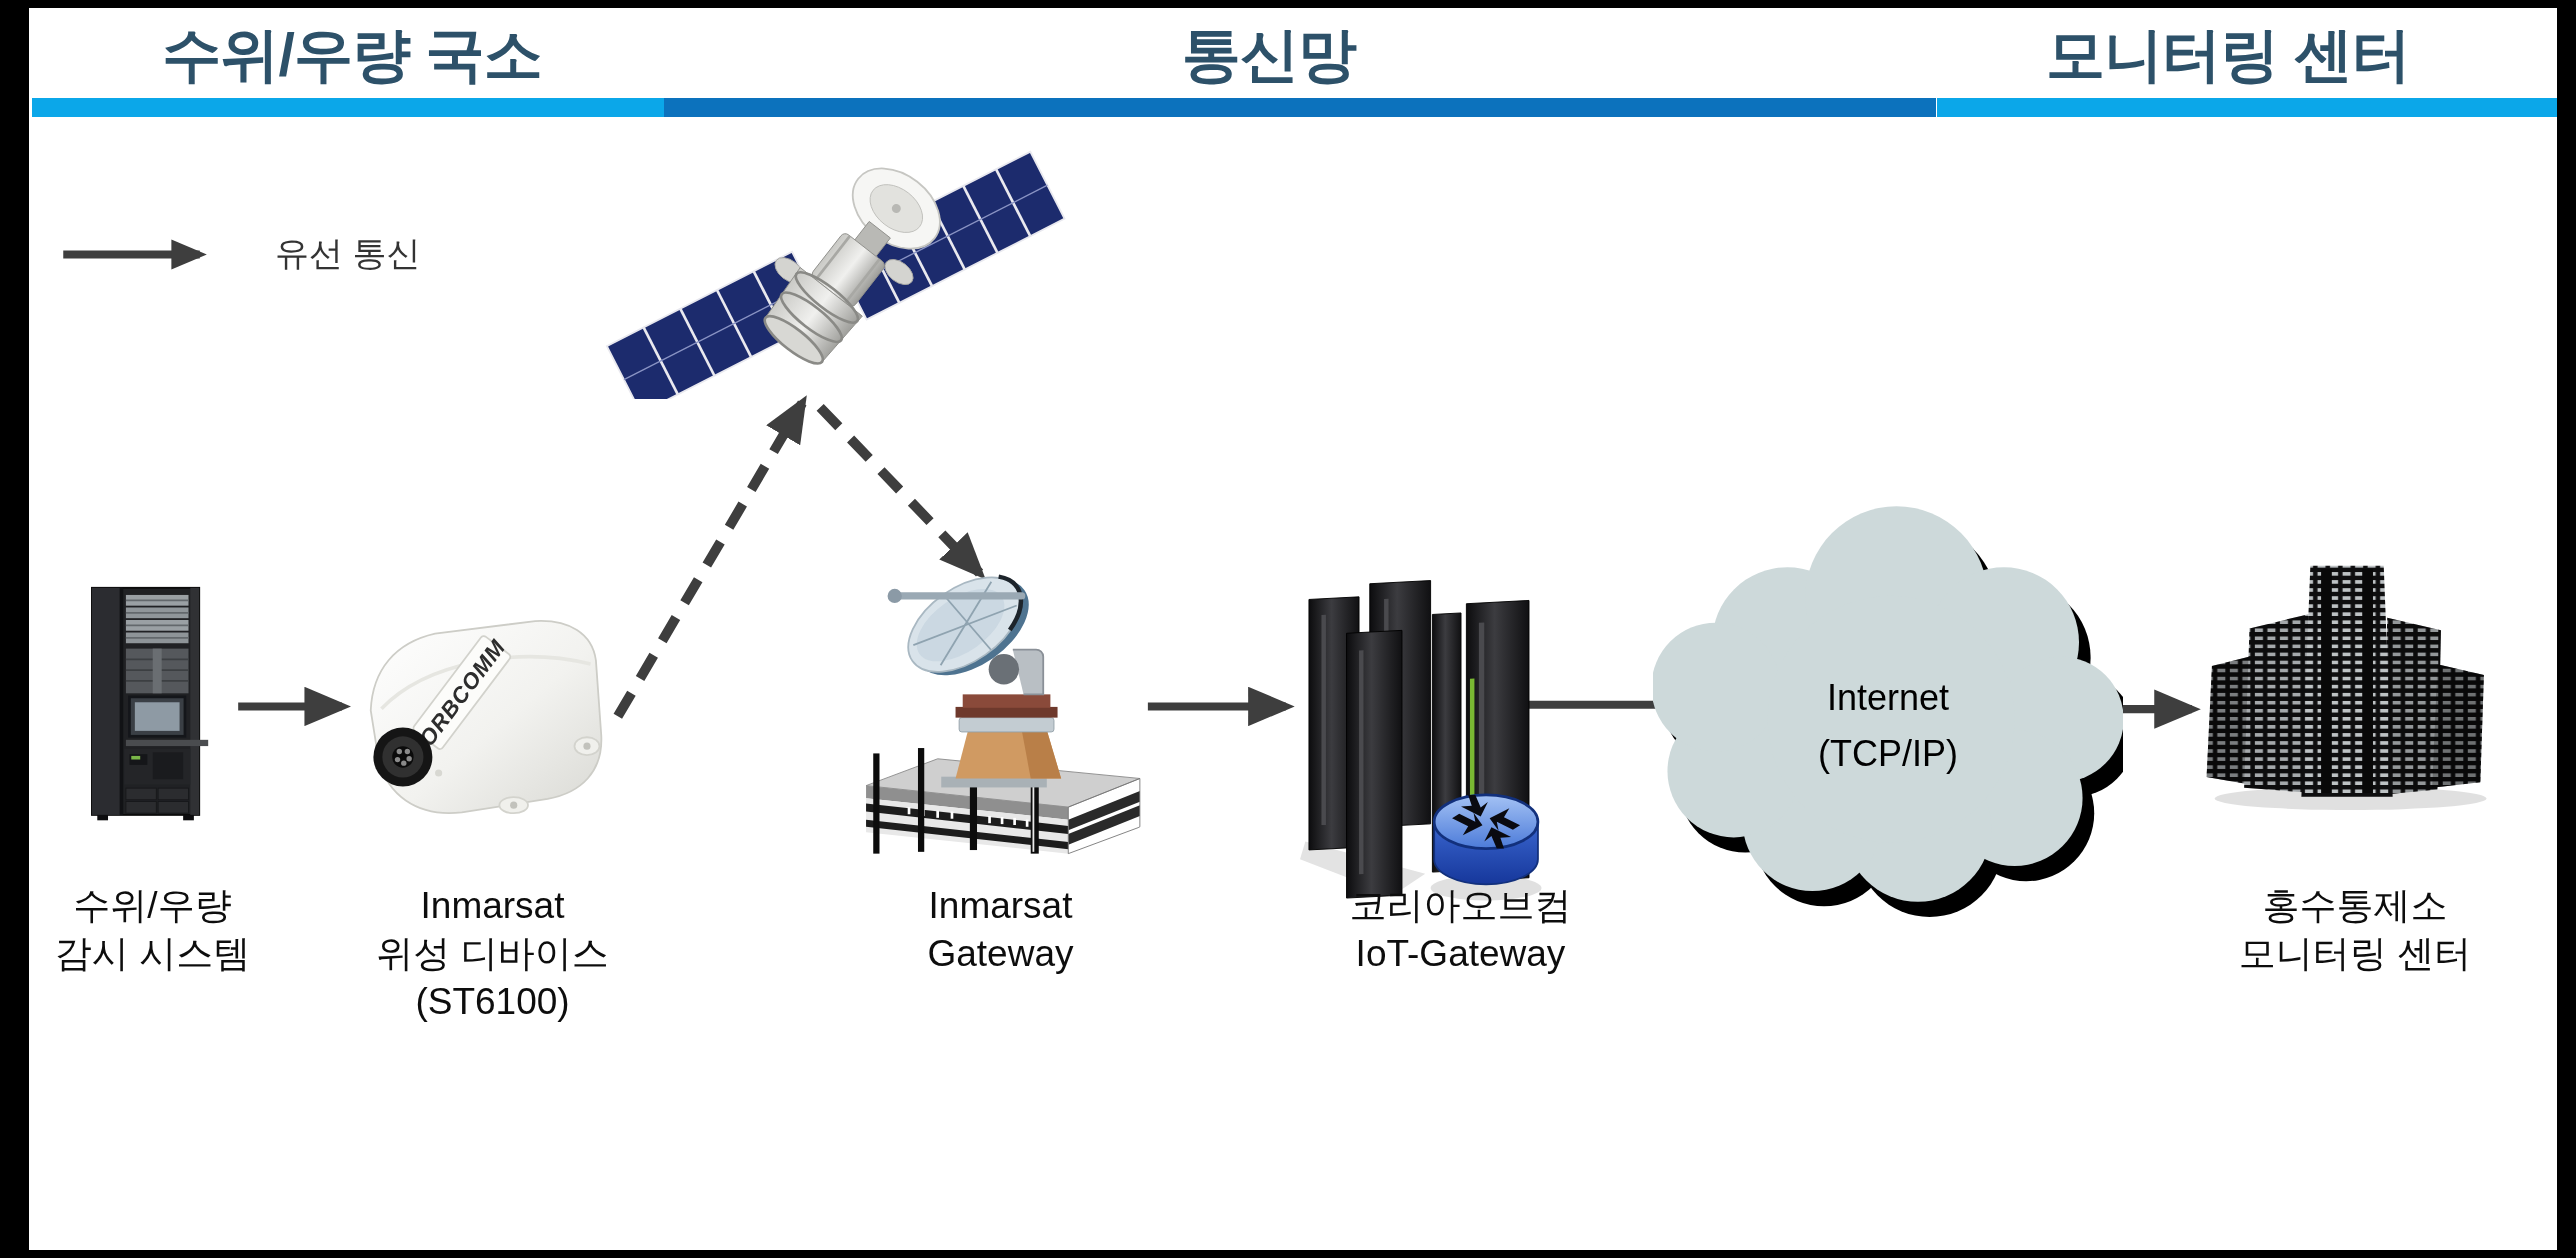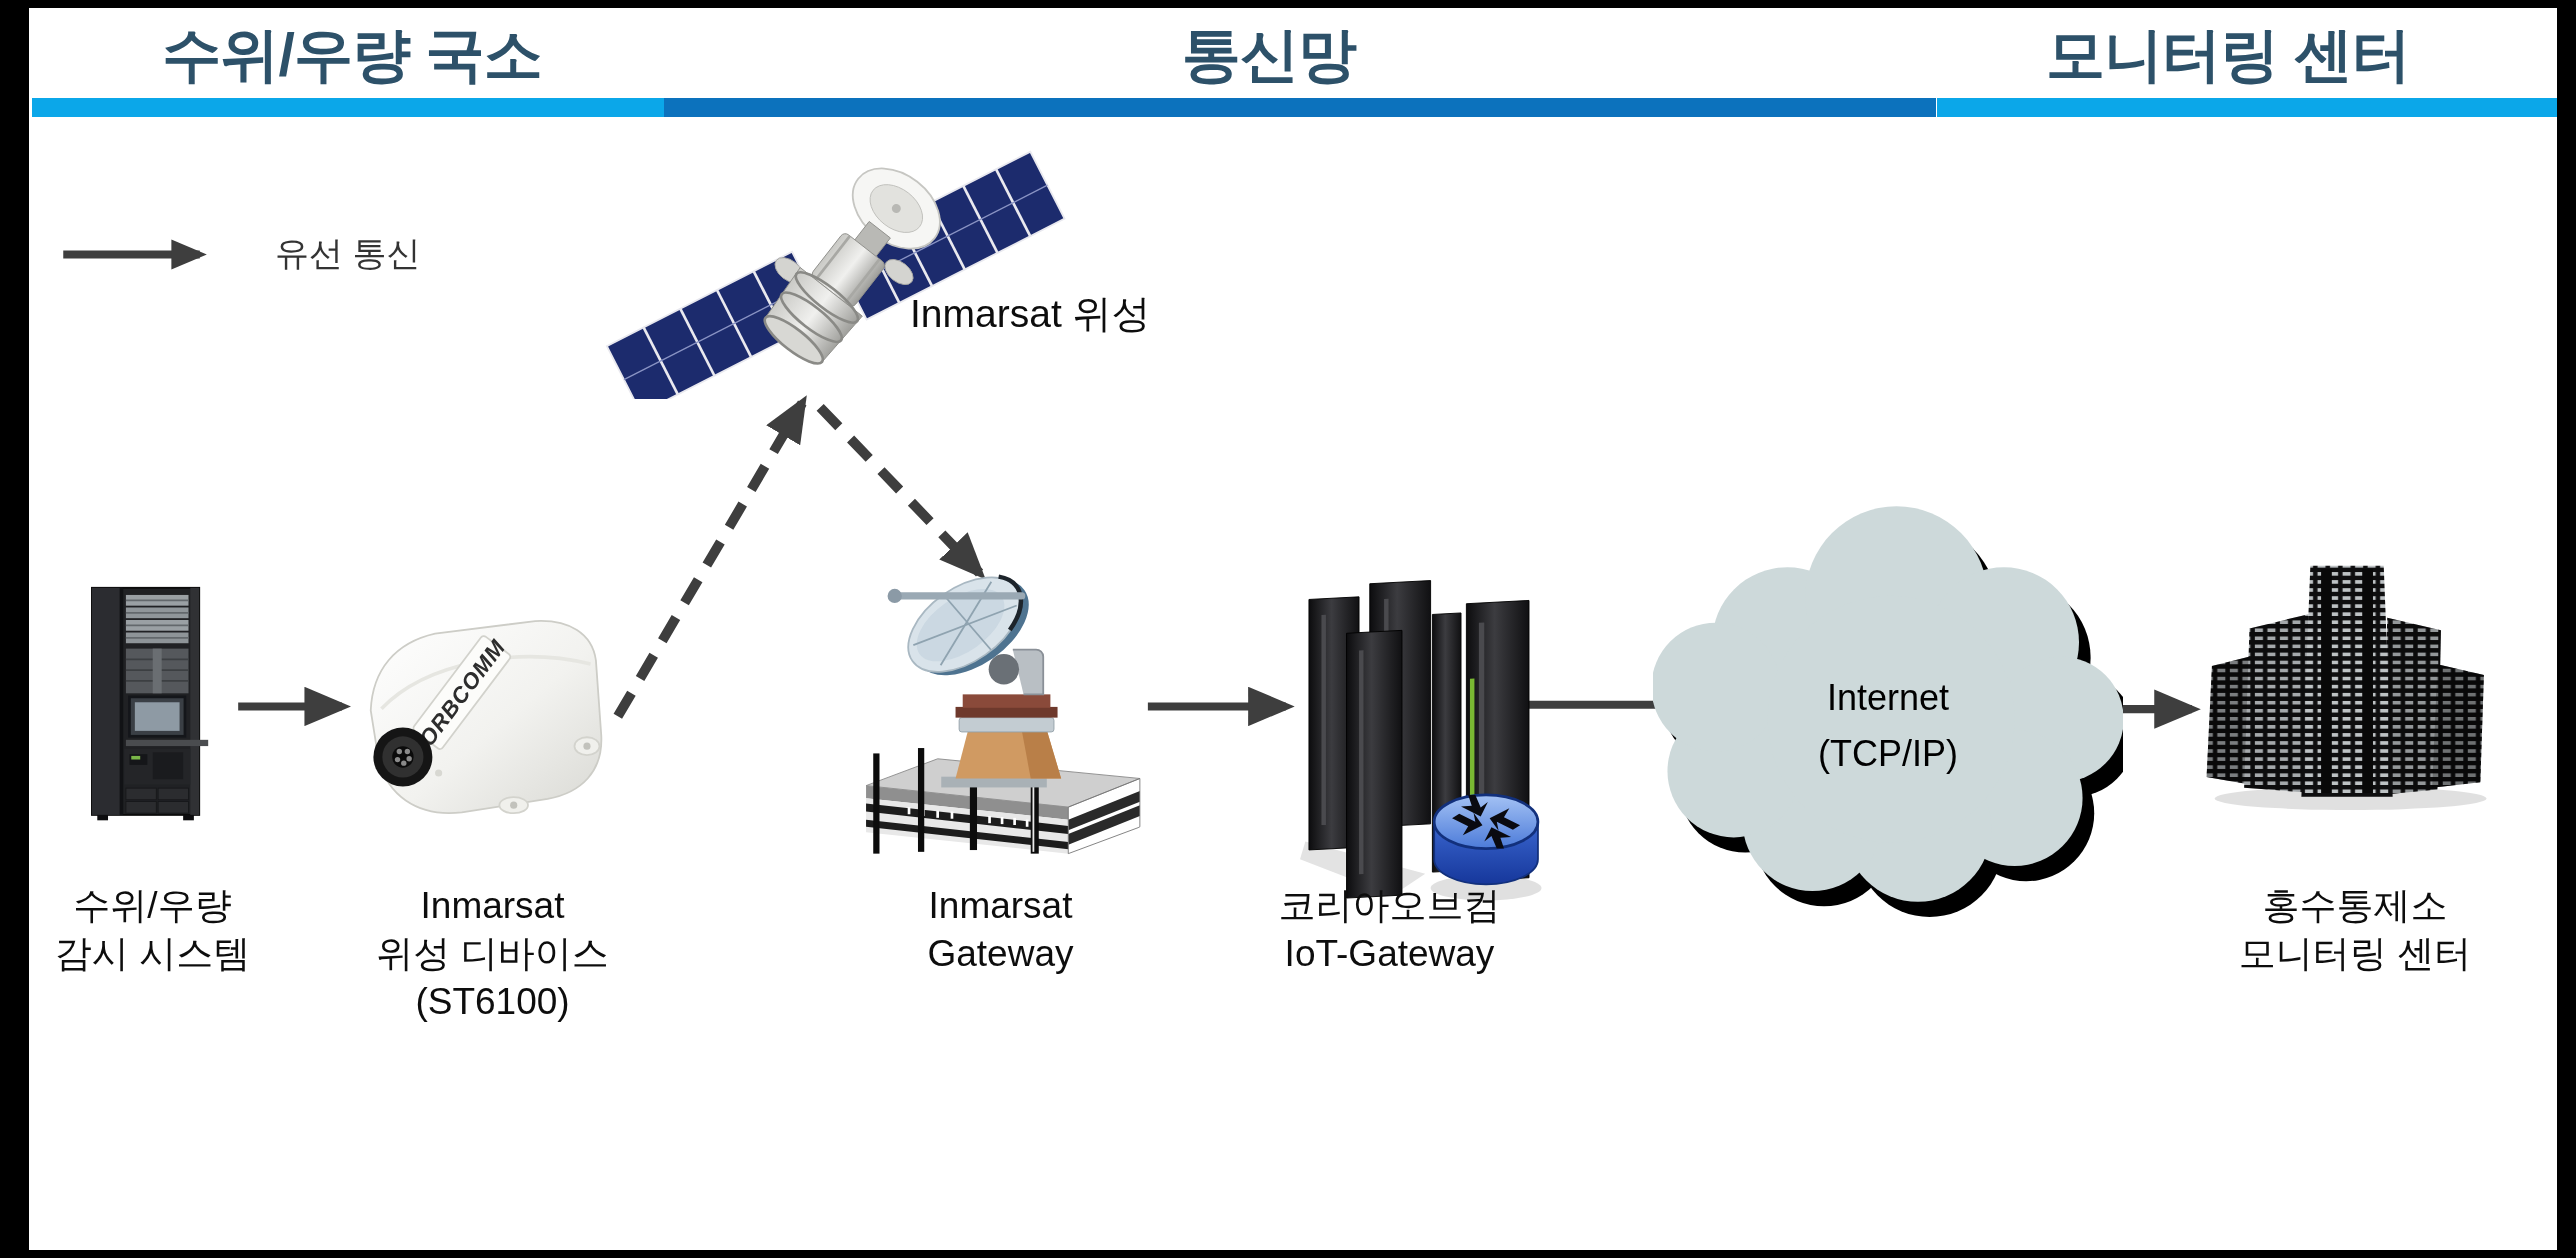--- a/index.html
+++ b/index.html
@@ -358,28 +358,27 @@
     <span>수위/우량</span><br>
     <span>감시 시스템</span>
   </div>
 
   <div class="lbl" style="left:349px;top:882px;width:287px">
     <span>Inmarsat</span><br>
     <span>위성 디바이스</span><br>
     <span>(ST6100)</span>
   </div>
 
-  <div class="sat-lbl">Inmarsat 위성</div>
 
   <div class="lbl" style="left:857px;top:882px;width:287px">
     <span>Inmarsat</span><br>
     <span>Gateway</span>
   </div>
 
-  <div class="lbl" style="left:1246px;top:882px;width:287px">
+  <div class="lbl" style="left:1317px;top:882px;width:287px">
     <span>코리아오브컴</span><br>
     <span>IoT-Gateway</span>
   </div>
 
   <div class="cloud-lbl">
     <span>Internet</span><br>
     <span>(TCP/IP)</span>
   </div>
 
   <div class="lbl" style="left:2203px;top:882px;width:304px">

